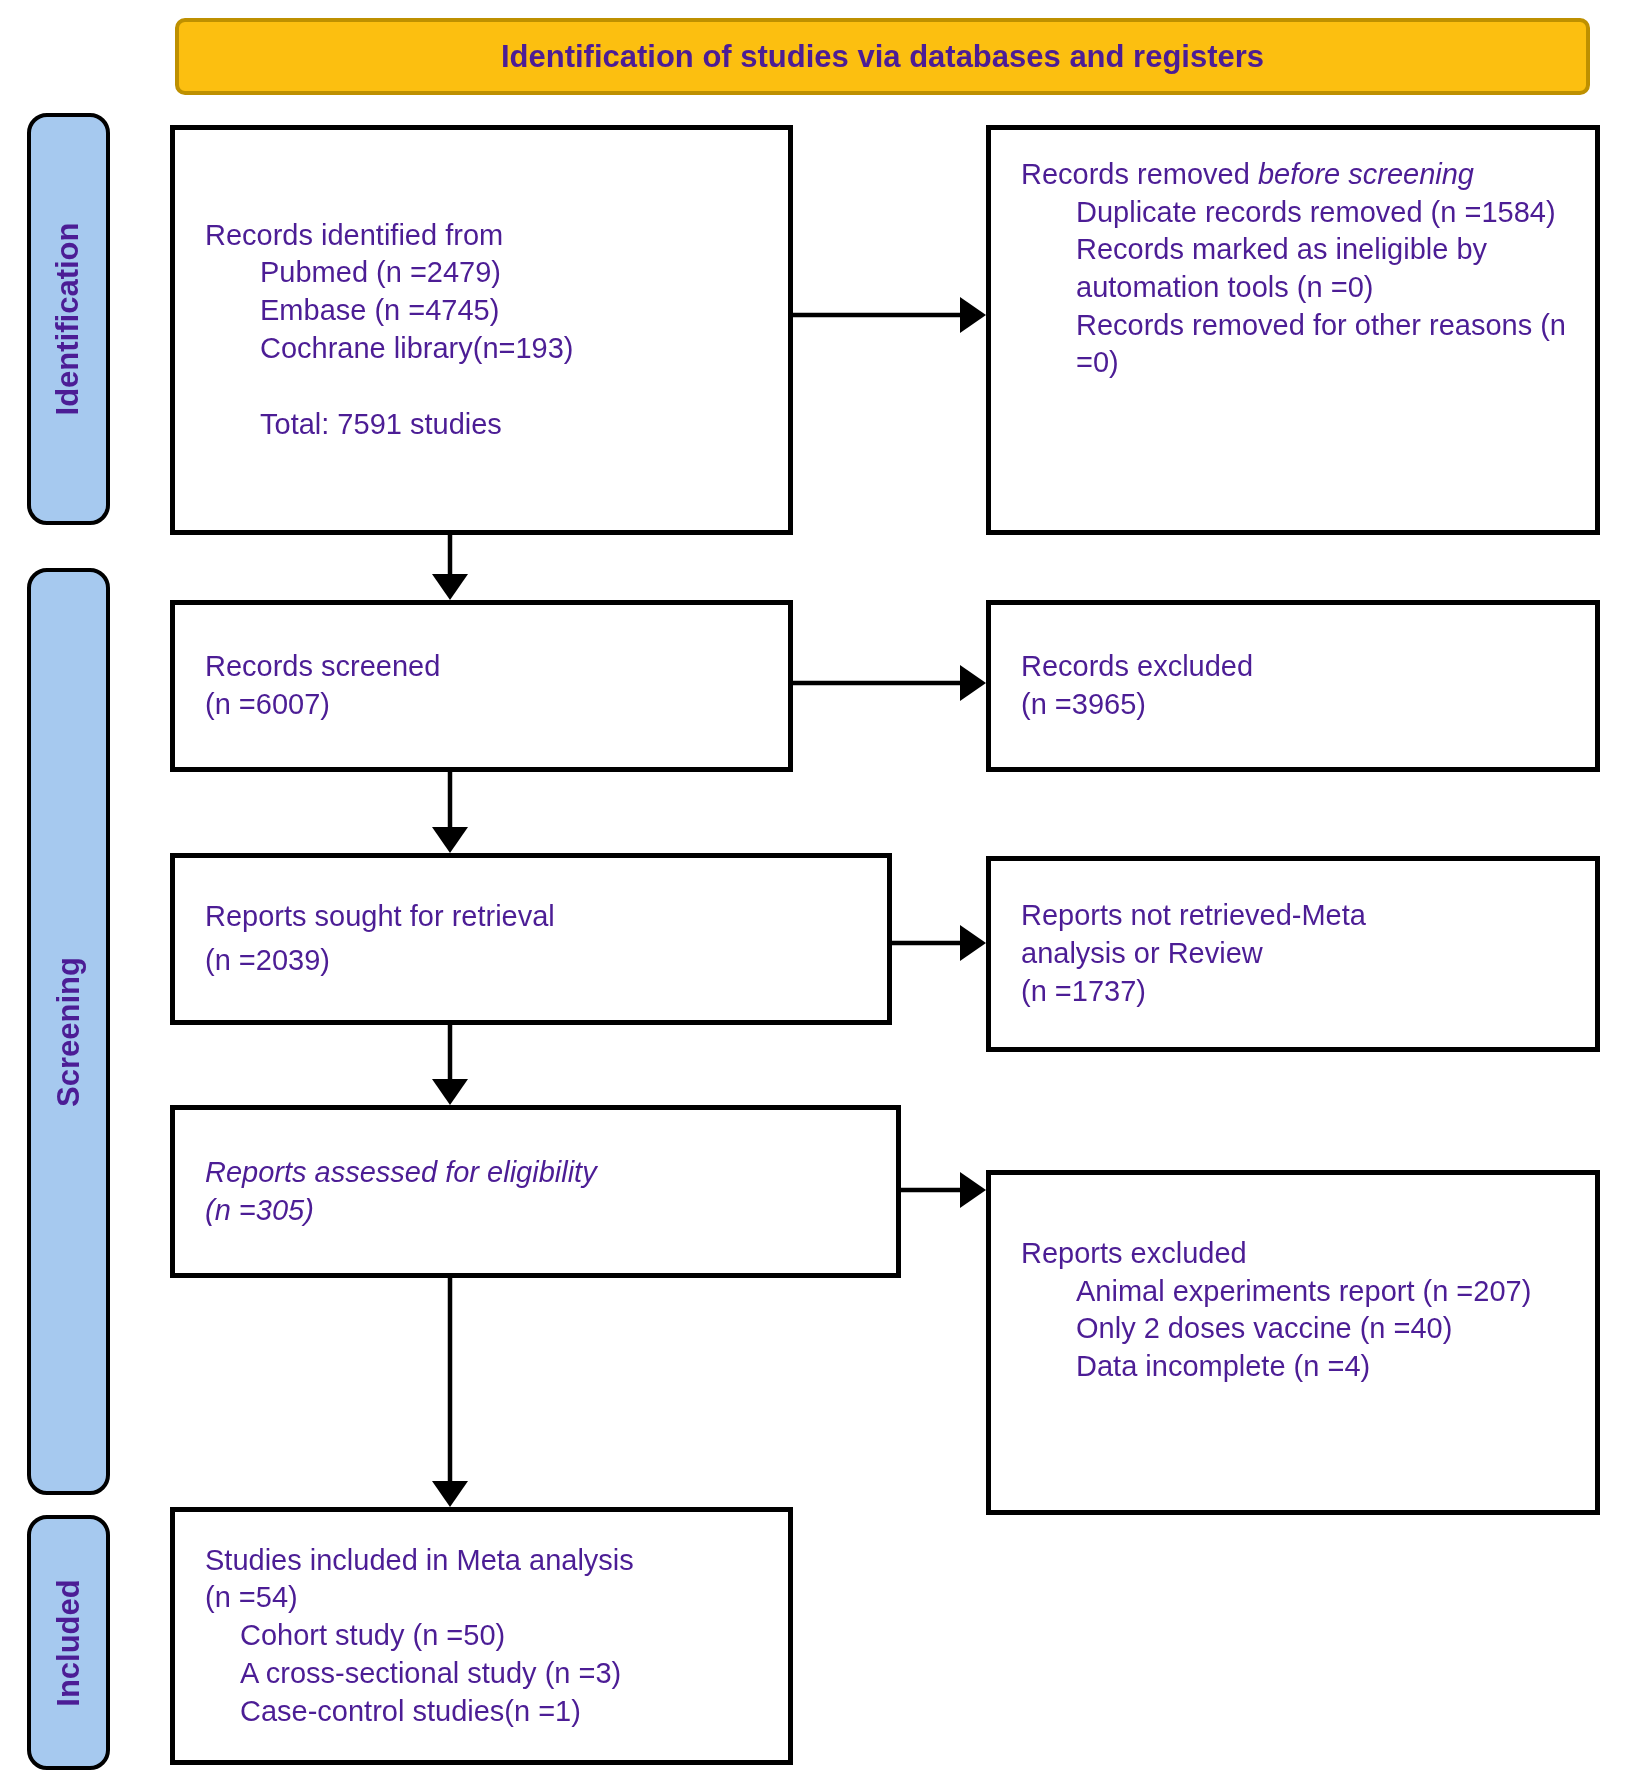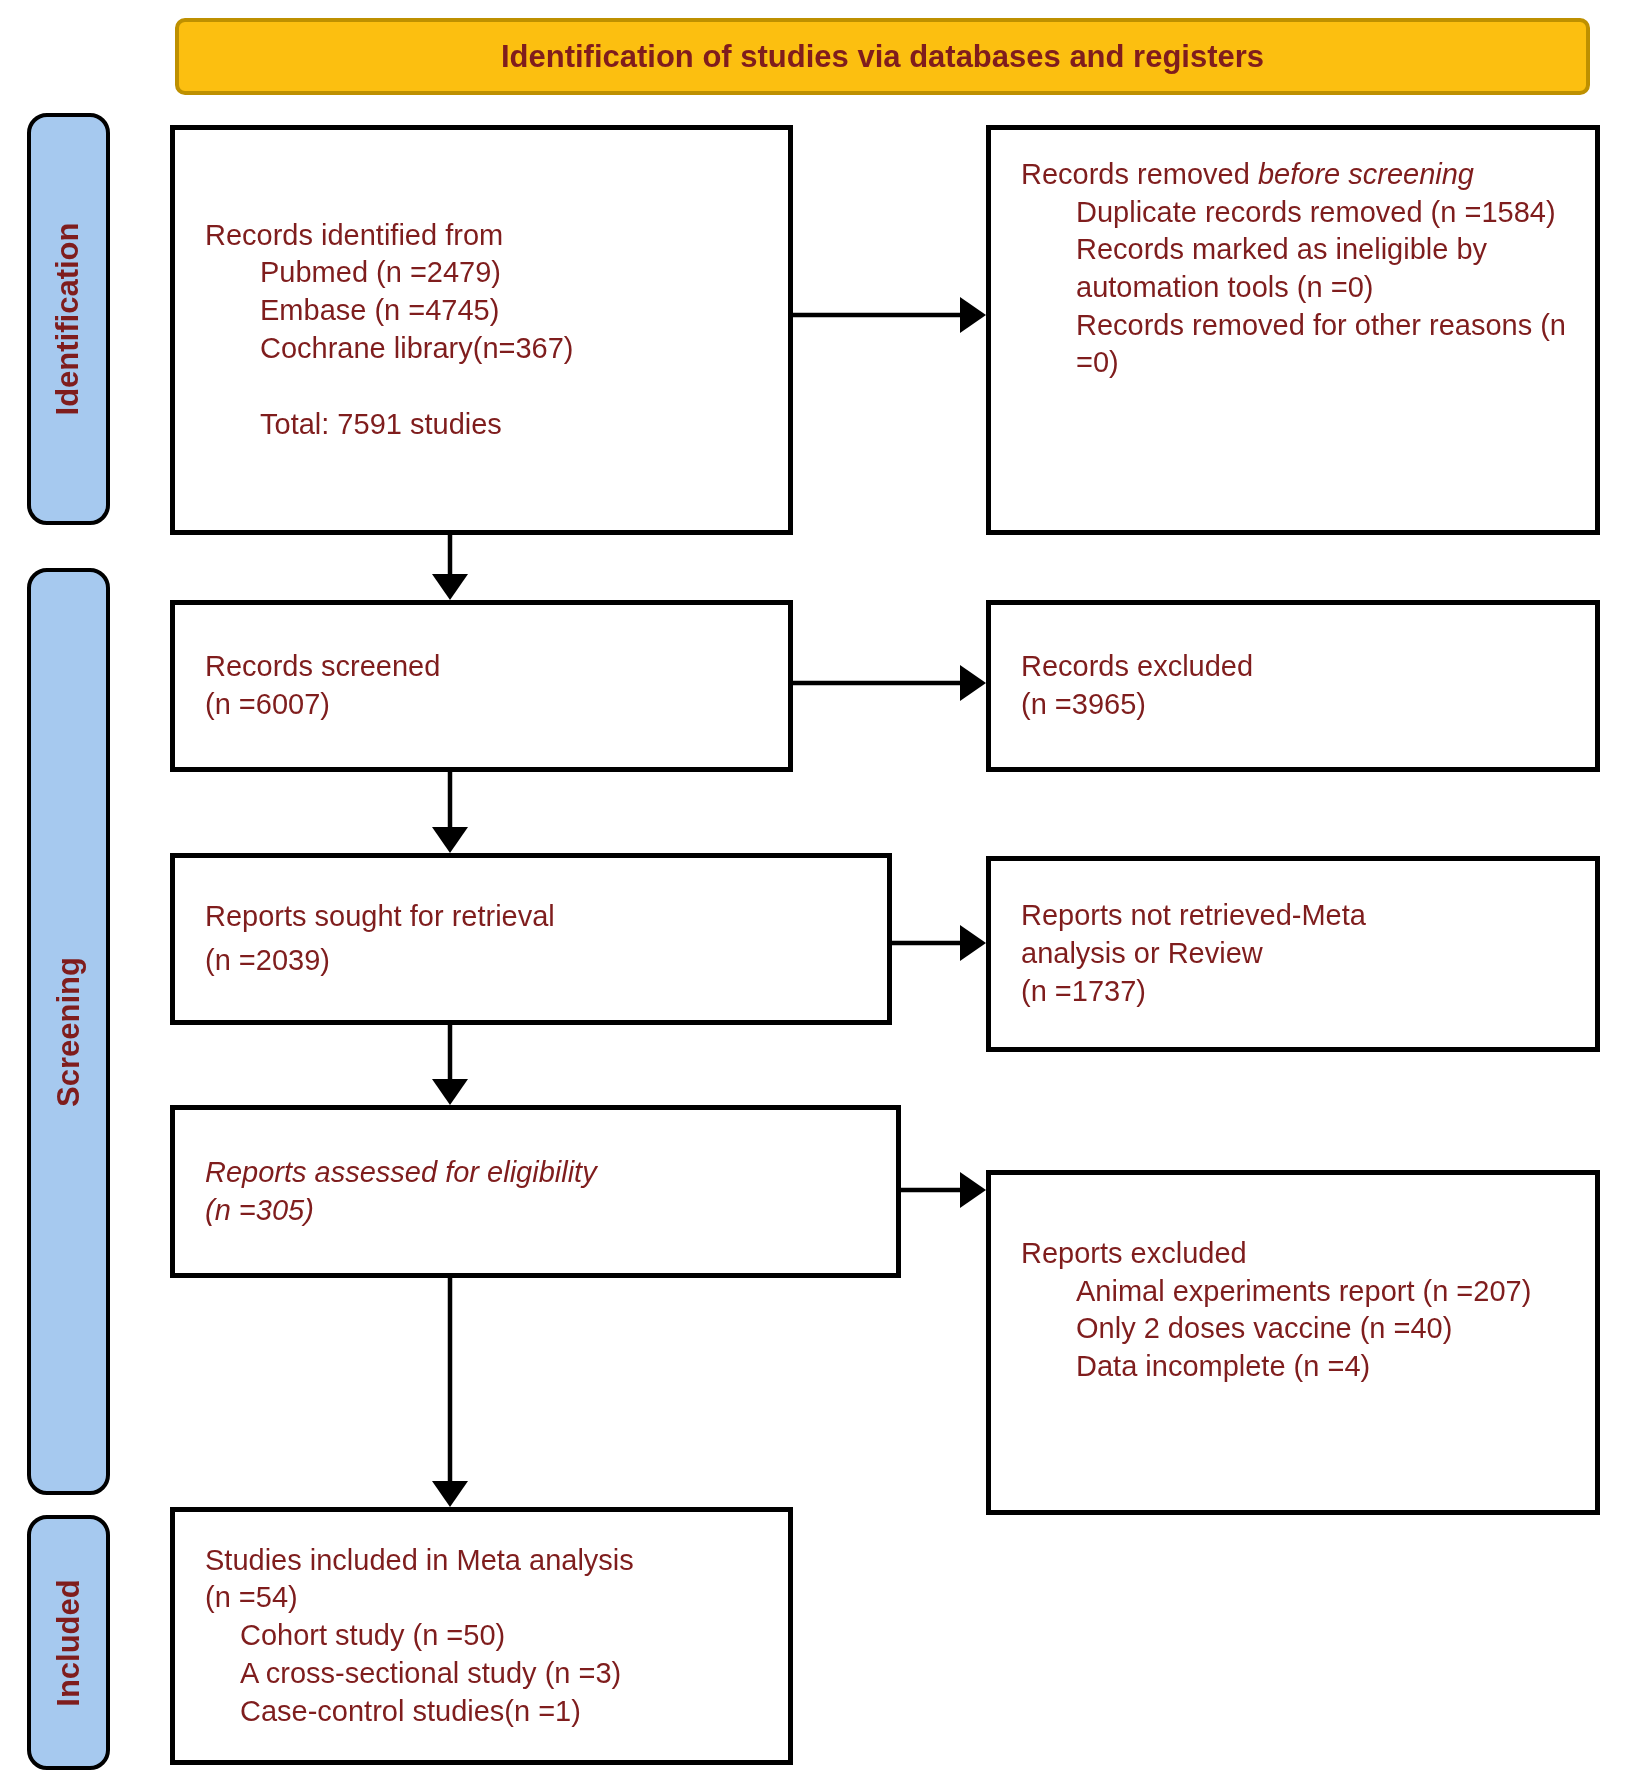--- a/index.html
+++ b/index.html
@@ -2,21 +2,21 @@
 <html style="--banner-fill: #FCBF10; --banner-border: #BE9000; --stage-fill: #A6C9EF;"><head>
 <meta charset="utf-8">
 <style>
   html, body { margin: 0; padding: 0; background: #ffffff; }
   #canvas {
     position: relative;
     width: 1649px;
     height: 1792px;
     background: #ffffff;
     font-family: "Liberation Sans", "DejaVu Sans", sans-serif;
-    color: #7f1d1d;
+    color: #4c1d95;
   }
 
   
   .banner {
     position: absolute;
     left: 175px; top: 18px; width: 1415px; height: 77px;
     box-sizing: border-box;
     background: var(--banner-fill, #FCBF10);
     border: 4px solid var(--banner-border, #BE9000);
     border-radius: 10px;
@@ -131,21 +131,21 @@
     <g>
       <line x1="790" y1="1190" x2="962" y2="1190"></line>
       <polygon points="960,1172 960,1208 986,1190"></polygon>
     </g>
   </svg>
 
   <div class="fbox box-identified">
     <div>Records identified from</div>
     <div class="item">Pubmed (n =2479)</div>
     <div class="item">Embase (n =4745)</div>
-    <div class="item">Cochrane library(n=367)</div>
+    <div class="item">Cochrane library(n=193)</div>
     <div class="spacer"></div>
     <div class="item">Total: 7591 studies</div>
   </div>
 
   <div class="fbox box-screened">
     <div>Records screened</div>
     <div>(n =6007)</div>
   </div>
 
   <div class="fbox box-sought">

